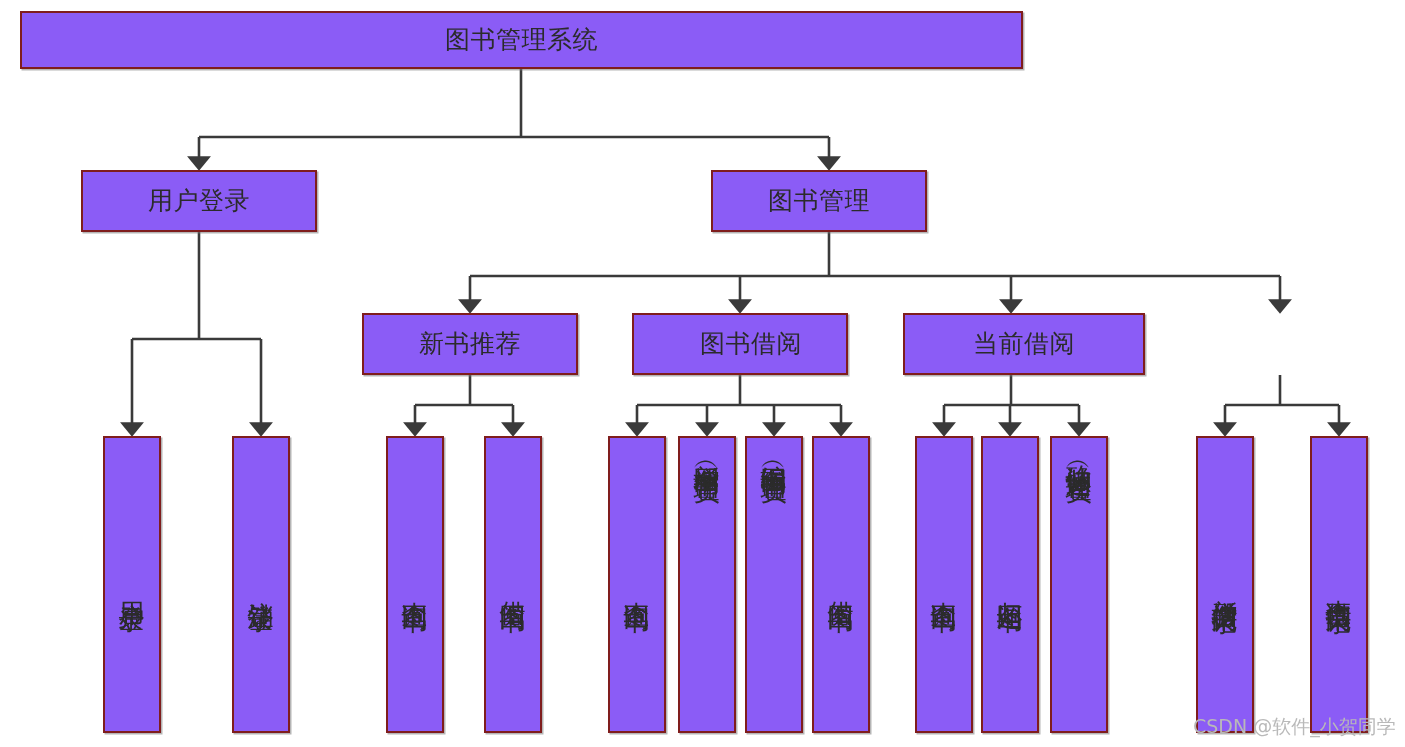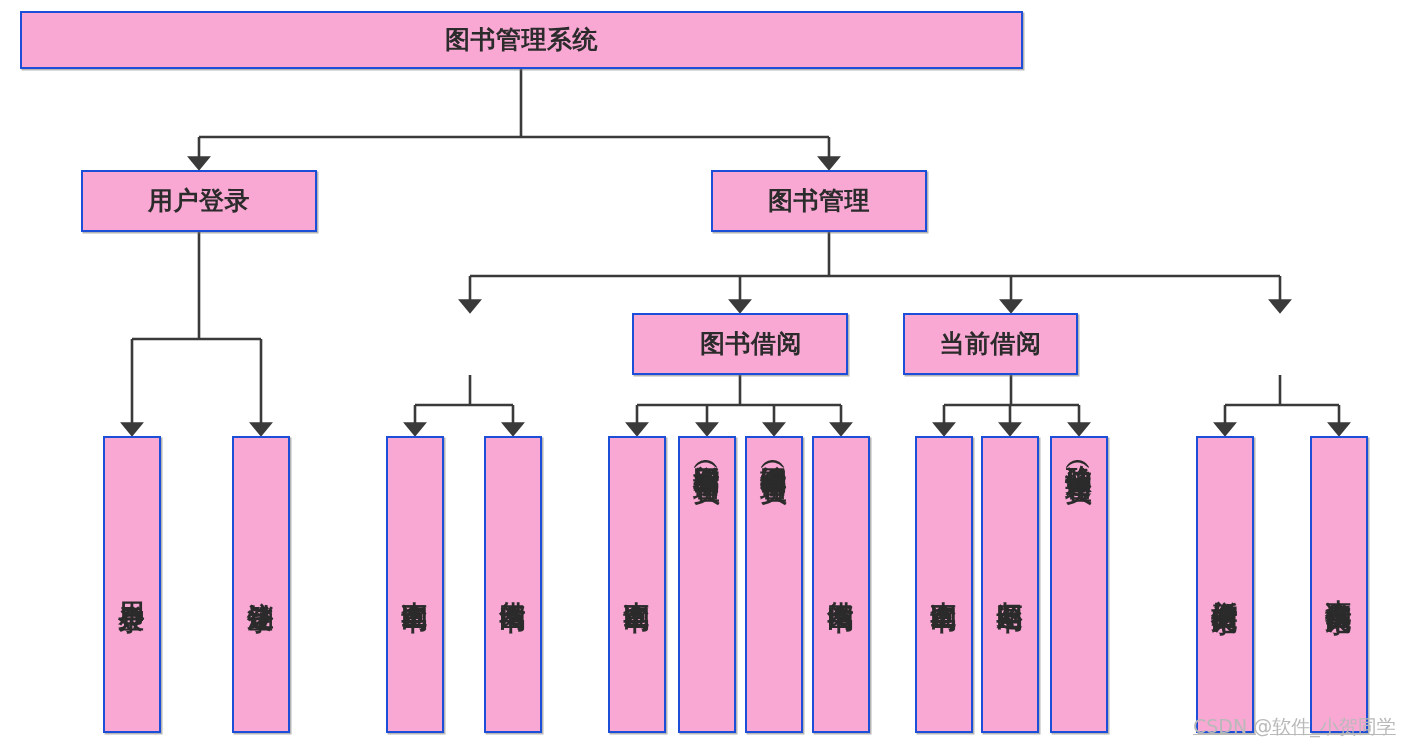--- a/index.html
+++ b/index.html
@@ -20,29 +20,28 @@
   #edges {
     position: absolute;
     left: 0;
     top: 0;
     width: 1405px;
     height: 747px;
   }
   .node {
     position: absolute;
     box-sizing: border-box;
-    background: #f9a8d4;
-    border: 2px solid #1d4ed8;
+    background: #8b5cf6;
+    border: 2px solid #7f1d1d;
     box-shadow: 1.5px 1.5px 0 rgba(120,120,120,0.55);
     display: flex;
     align-items: center;
     justify-content: center;
     color: #2b2b2b;
     z-index: 2;
-    font-weight: bold;
   }
   .node .lbl {
     display: block;
     text-align: center;
     line-height: 1.06;
   }
   
   .node.h .lbl {
     writing-mode: horizontal-tb;
     font-size: 25px;
@@ -67,21 +66,20 @@
   .node.v.mid { align-items: center; padding-top: 0; }
   .watermark {
     position: absolute;
     left: 1193px;
     top: 714px;
     font-size: 19px;
     color: #b9b9b9;
     white-space: nowrap;
     z-index: 5;
     font-family: "DejaVu Sans", "Liberation Sans", sans-serif;
-    text-decoration: underline;
   }
 </style>
 </head>
 <body>
 
 <div id="canvas">
 
   <svg id="edges" viewBox="0 0 1405 747" xmlns="http://www.w3.org/2000/svg">
     <defs>
       <marker id="arrow" markerWidth="10" markerHeight="12" refX="2.2" refY="5" orient="auto" markerUnits="strokeWidth">
@@ -139,24 +137,27 @@
     <span class="lbl">图书管理系统</span>
   </div>
 
   <div class="node h" style="left:81px; top:170px; width:236px; height:62px;">
     <span class="lbl">用户登录</span>
   </div>
   <div class="node h" style="left:711px; top:170px; width:216px; height:62px;">
     <span class="lbl">图书管理</span>
   </div>
 
+  <div class="node h" style="left:362px; top:313px; width:216px; height:62px;">
+    <span class="lbl">新书推荐</span>
+  </div>
   <div class="node h" style="left:632px; top:313px; width:216px; height:62px;padding-left:22px;">
     <span class="lbl">图书借阅</span>
   </div>
-  <div class="node h" style="left:903px; top:313px; width:175px; height:62px;">
+  <div class="node h" style="left:903px; top:313px; width:242px; height:62px;">
     <span class="lbl">当前借阅</span>
   </div>
 
   <div class="node v mid" style="left:103px; top:436px; width:58px; height:297px;">
     <span class="lbl">用户登录</span>
   </div>
   <div class="node v mid" style="left:232px; top:436px; width:58px; height:297px;">
     <span class="lbl">注销登录</span>
   </div>
 

